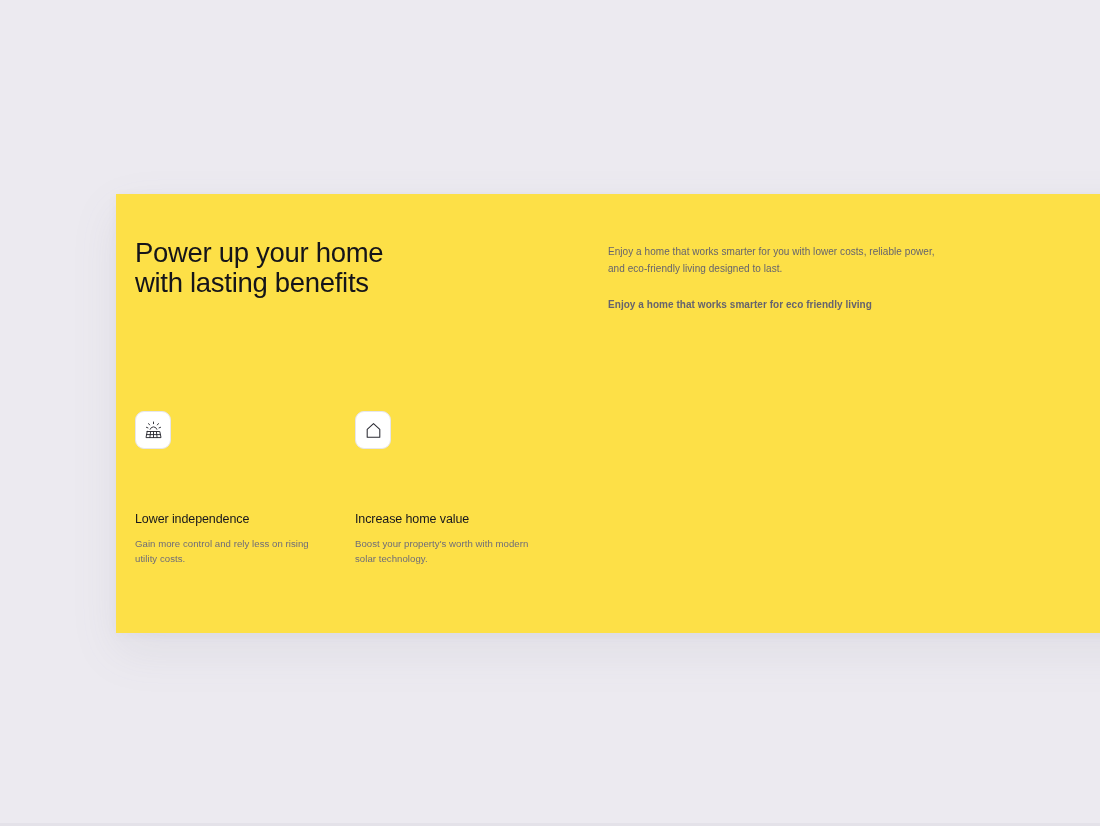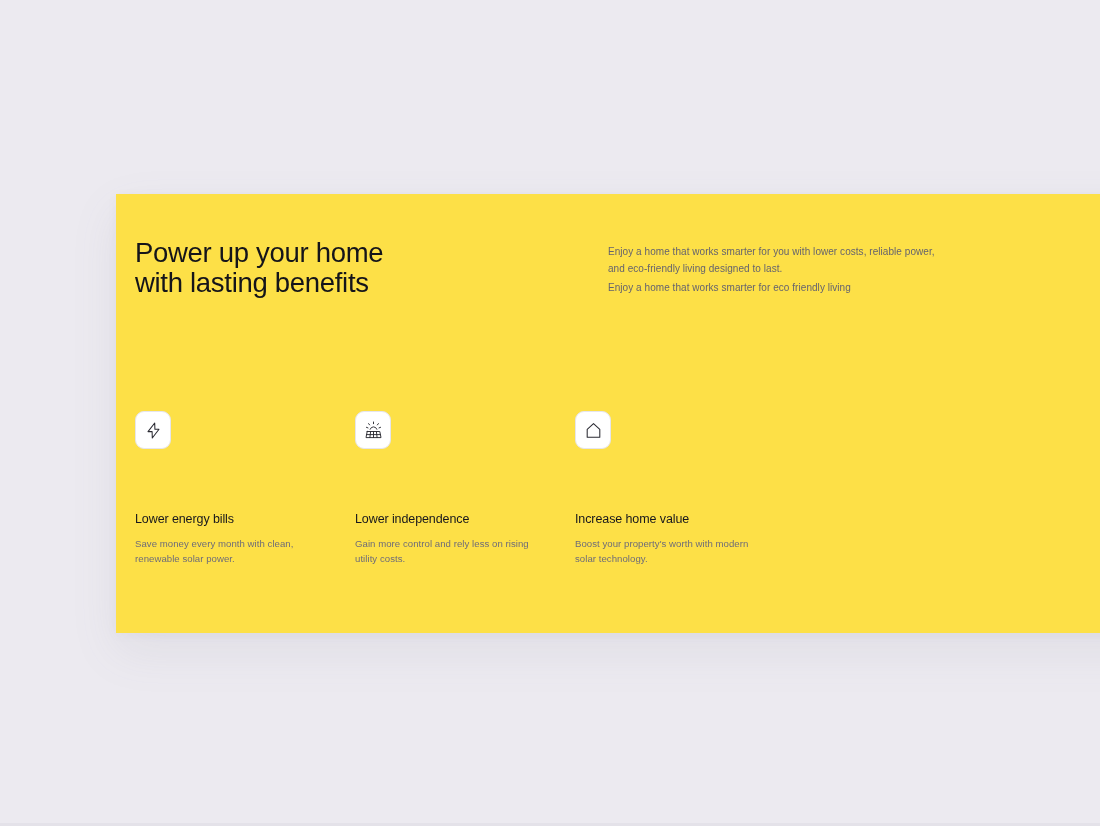--- a/index.html
+++ b/index.html
@@ -66,21 +66,22 @@
   }
 
   .hero-copy p {
     font-size: 10px;
     line-height: 16.5px;
     color: #65636e;
     letter-spacing: 0.05px;
   }
 
   .hero-copy p + p {
-    margin-top: 3px;
+    margin-top: 20px;
+    font-weight: bold;
   }
 
   
   .features {
     position: absolute;
     left: 19px;
     top: 217px;
     width: 840px;
     display: flex;
   }
@@ -134,31 +135,20 @@
 with lasting benefits</h1>
 
     <div class="hero-copy">
       <p>Enjoy a home that works smarter for you with lower costs, reliable power, and eco-friendly living designed to last.</p>
       <p>Enjoy a home that works smarter for eco friendly living</p>
     </div>
   </div>
 
   <div class="features">
 
-    <div class="feature">
-      <div class="icon-tile">
-        <span>
-          <svg width="15" height="17" viewBox="0 0 15 17" fill="none" stroke="#2b2b33" stroke-width="1.05" stroke-linejoin="round" stroke-linecap="round">
-            <path d="M8.7 1 2 9.6h4.1L6.3 16 13 7.3H8.9L8.7 1z"></path>
-          </svg>
-        </span>
-      </div>
-      <div class="feature-title">Lower energy bills</div>
-      <div class="feature-desc">Save money every month with clean, renewable solar power.</div>
-    </div>
 
     <div class="feature">
       <div class="icon-tile">
         <span>
           <svg width="19" height="18" viewBox="0 0 19 18" fill="none" stroke="#2b2b33" stroke-width="0.95" stroke-linejoin="round" stroke-linecap="round">
 
             <path d="M9.5 1v1.7"></path>
             <path d="M4.6 2.6l1 1.3"></path>
             <path d="M14.4 2.6l-1 1.3"></path>
             <path d="M2.4 6.3l1.6.6"></path>

